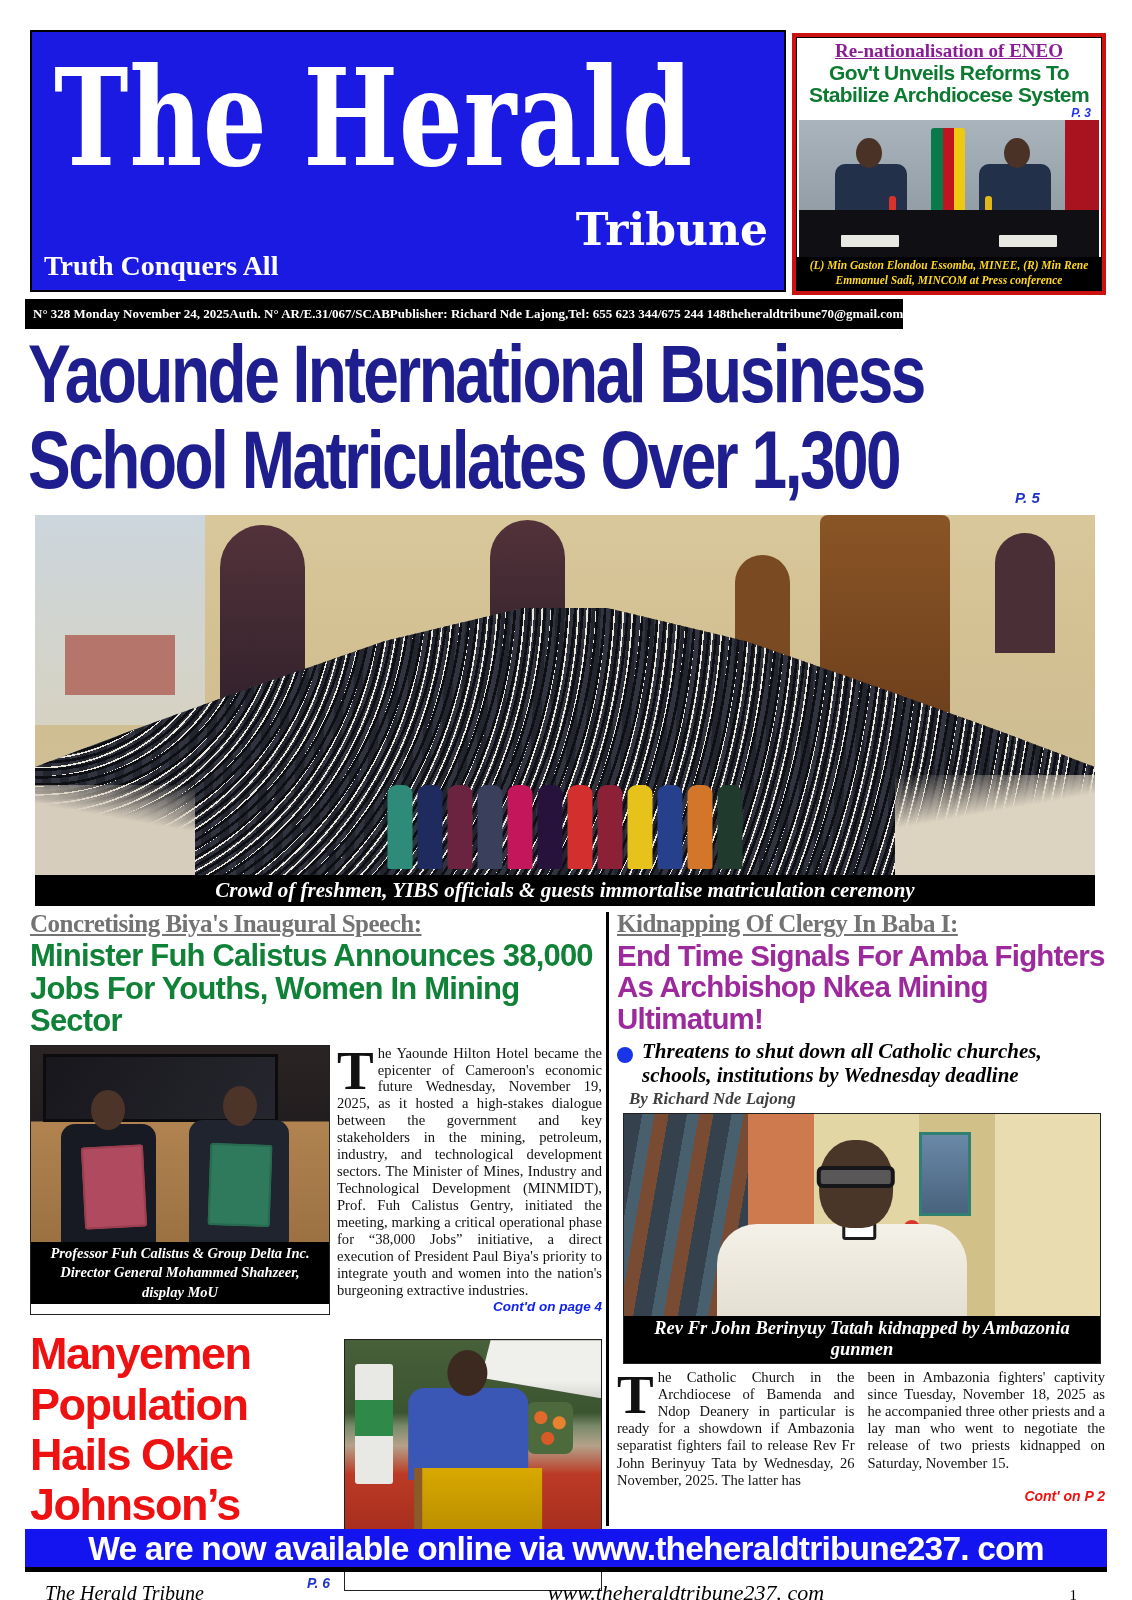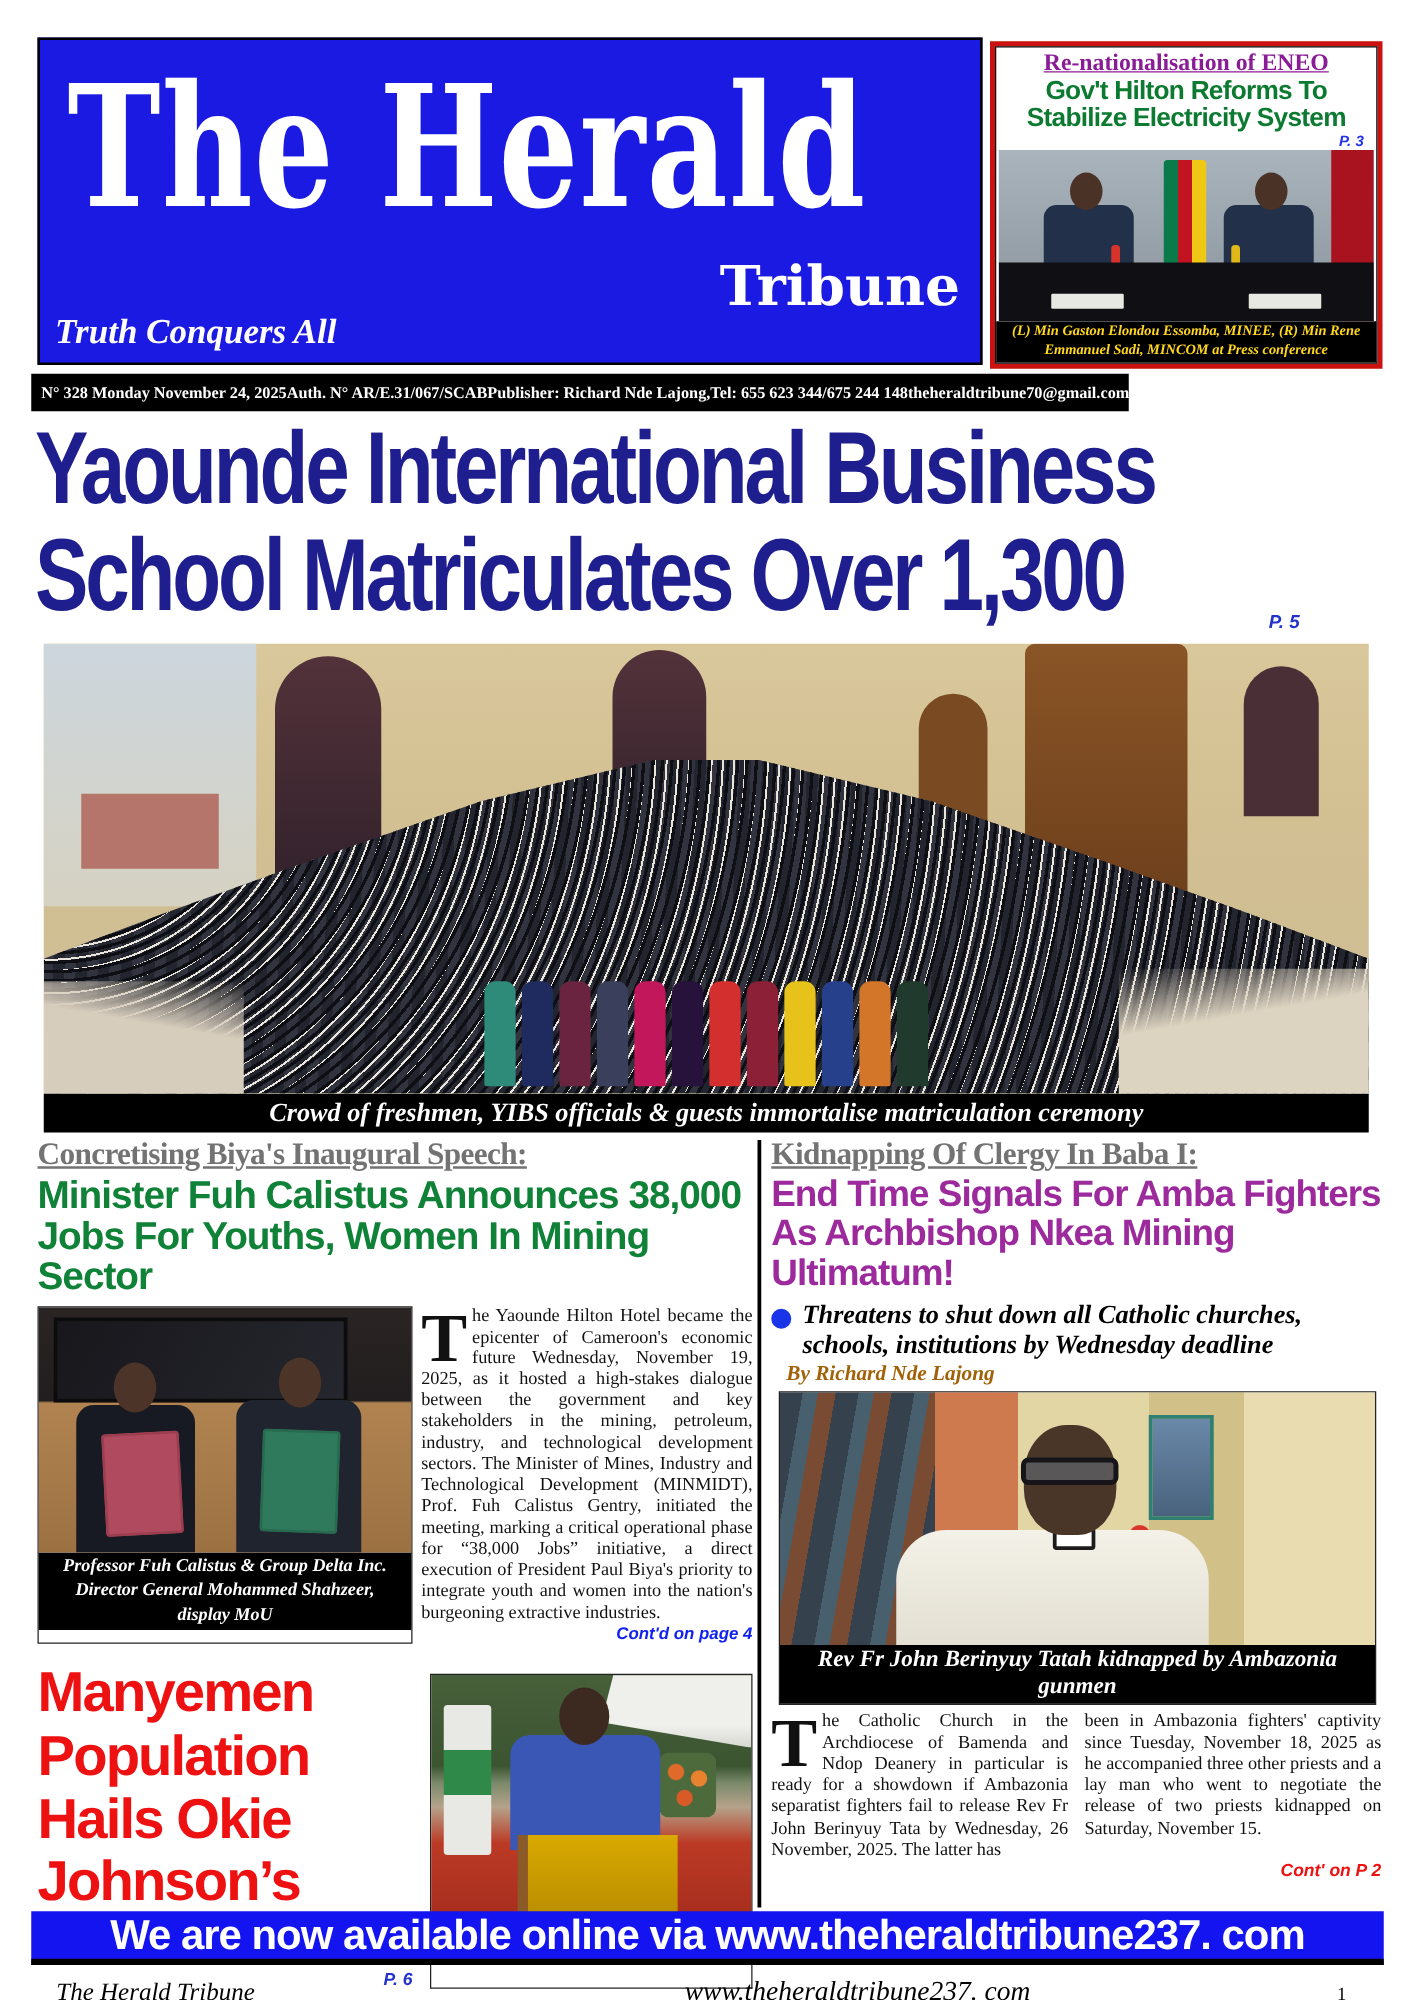--- a/index.html
+++ b/index.html
@@ -8,21 +8,21 @@
   .abs { position:absolute; }
 
   
   .masthead-box { left:30px; top:30px; width:756px; height:262px; background:#1a1ae2; border:2px solid #000; }
   .masthead-title { position:absolute; top:6px; left:22px; width:712px; color:#fff;
     font-family:"DejaVu Serif", serif; font-weight:bold; font-size:100px; letter-spacing:1px;
     transform:scaleY(1.35); transform-origin:top left; white-space:nowrap; }
   .masthead-sub { position:absolute; right:16px; top:172px; color:#fff; font-family:"DejaVu Serif", serif;
     font-weight:bold; font-size:44px; }
   .masthead-slogan { position:absolute; left:12px; bottom:8px; color:#fff; font-family:"Liberation Serif", serif;
-    font-weight:bold; font-style:italic; font-size:28px; }
+    font-weight:bold; font-size:28px; }
 
   
   .eneo-box { left:792px; top:33px; width:314px; height:262px; background:#fff; border:4px solid #cc1111; }
   .eneo-inner { width:100%; height:100%; border:1px solid #000; display:flex; flex-direction:column; }
   .eneo-kicker { color:#8a1d96; font-family:"Liberation Serif", serif; font-weight:bold; font-size:19px;
     text-decoration:underline; text-align:center; padding-top:2px; }
   .eneo-headline { color:#0c7a30; font-weight:800; font-size:21px; line-height:1.04; text-align:center;
     letter-spacing:-0.6px; }
   .eneo-pageref { color:#2233ee; font-style:italic; font-weight:bold; font-size:12px; text-align:right; padding-right:10px; }
   .eneo-photo { flex:1; position:relative; margin:0 2px; background:linear-gradient(180deg,#aab4bc 0%,#97a1a9 55%,#8e969e 100%); overflow:hidden; }
@@ -118,21 +118,21 @@
   .okie-head { position:absolute; left:50%; transform:translateX(-64%); bottom:136px; width:40px; height:46px; border-radius:50%; background:#3c2a20; }
   .okie-podium { position:absolute; left:50%; transform:translateX(-46%); bottom:0; width:128px; height:64px; background:linear-gradient(180deg,#d8a900,#bb8e00); border-left:8px solid #8a5a28; }
   .okie-caption { background:#000; color:#fff; font-family:"Liberation Serif", serif; font-style:italic;
     font-weight:bold; font-size:14.5px; text-align:center; padding:2px 2px; }
 
   .right-col { left:617px; top:910px; width:488px; }
   .purple-headline { color:#9c2a9c; font-weight:800; font-size:29.5px; line-height:1.06; letter-spacing:-0.8px; margin-top:2px; }
   .bullet-row { display:flex; gap:9px; margin-top:6px; }
   .bullet-dot { flex:none; width:16px; height:16px; border-radius:50%; background:#1a35e8; margin-top:7px; }
   .bullet-text { font-family:"Liberation Serif", serif; font-weight:bold; font-style:italic; font-size:21px; line-height:1.13; color:#000; }
-  .byline { color:#a16207; font-family:"Liberation Serif", serif; font-weight:bold; font-style:italic; font-size:17px; margin:2px 0 4px 12px; }
+  .byline { color:#404040; font-family:"Liberation Serif", serif; font-weight:bold; font-style:italic; font-size:17px; margin:2px 0 4px 12px; }
   .priest-photo { margin-left:6px; width:478px; display:flex; flex-direction:column; border:1px solid #222; }
   .priest-scene { position:relative; height:202px; overflow:hidden;
     background:linear-gradient(90deg,#3d4a55 0 26%,#cf7a4e 26% 40%,#e3d6a5 40% 62%,#d2c089 62% 78%,#e9dcb0 78% 100%); }
   .priest-glass { position:absolute; left:0; top:0; width:26%; height:100%;
     background:repeating-linear-gradient(100deg,#35424e 0 18px,#48606e 18px 30px,#7a4b33 30px 44px); }
   .priest-window { position:absolute; left:62%; top:18px; width:52px; height:84px; background:linear-gradient(180deg,#6a88a8,#49637e); border:3px solid #2f8070; }
   .priest-flowers { position:absolute; left:57%; top:96px; width:56px; height:62px;
     background:radial-gradient(circle at 30% 30%, #d8362a 0 8px, rgba(0,0,0,0) 9px),
                radial-gradient(circle at 70% 45%, #e04432 0 8px, rgba(0,0,0,0) 9px),
                radial-gradient(circle at 45% 75%, #c92f24 0 8px, rgba(0,0,0,0) 9px), rgba(0,0,0,0); }
@@ -161,21 +161,21 @@
 
 <div class="abs masthead-box">
   <div class="masthead-title">The Herald</div>
   <div class="masthead-sub">Tribune</div>
   <div class="masthead-slogan">Truth Conquers All</div>
 </div>
 
 <div class="abs eneo-box">
   <div class="eneo-inner">
     <div class="eneo-kicker">Re-nationalisation of ENEO</div>
-    <div class="eneo-headline">Gov't Hilton Reforms To Stabilize Electricity System</div>
+    <div class="eneo-headline">Gov't Unveils Reforms To Stabilize Archdiocese System</div>
     <div class="eneo-pageref">P. 3</div>
     <div class="eneo-photo">
       <div class="eneo-redpanel"></div>
       <div class="eneo-flag"></div>
       <div class="eneo-man" style="left:12%;"></div>
       <div class="eneo-head" style="left:19%;"></div>
       <div class="eneo-man" style="right:16%;"></div>
       <div class="eneo-head" style="right:23%;"></div>
       <div class="eneo-mic1"></div>
       <div class="eneo-mic2"></div>

